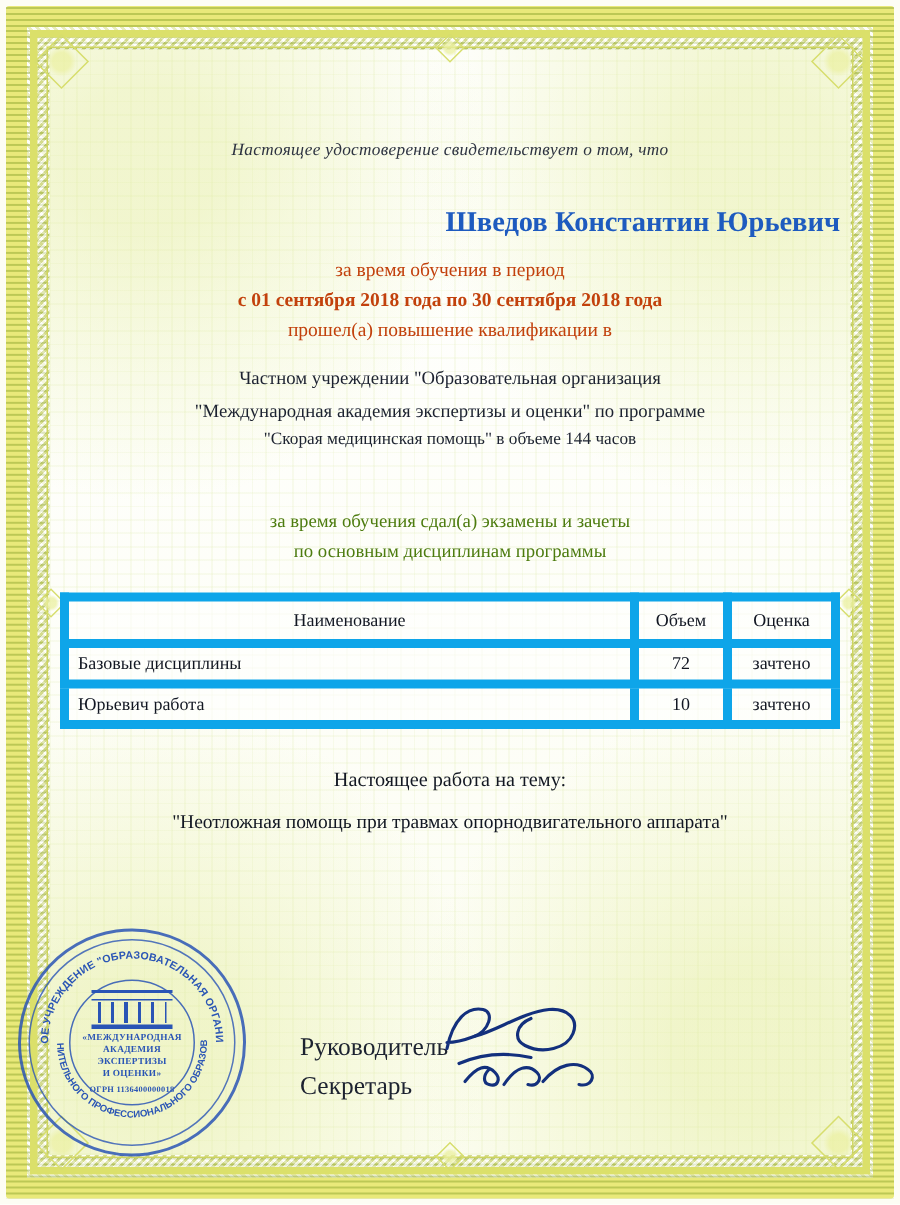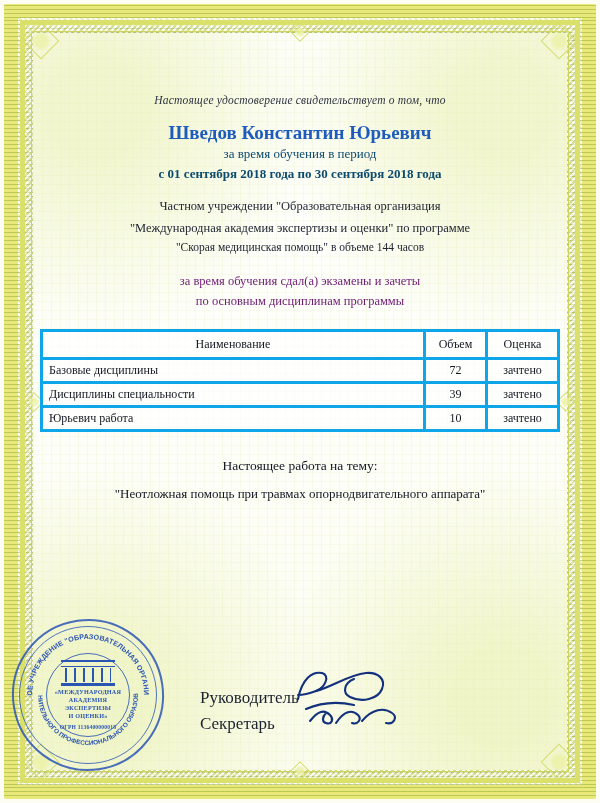--- a/index.html
+++ b/index.html
@@ -97,65 +97,65 @@
     text-align: center;
     font-size: 11.5px;
     color: #2d3340;
     letter-spacing: .2px;
     font-style: italic;
     font-family: "Liberation Serif", serif;
     margin-top: 46px;
   }
 
   .fio {
-    text-align: center;
-    margin-top: 16px;
+    text-align: right;
+    margin-top: 32px;
     font-size: 19px;
     font-weight: bold;
     color: #1e5bbf;
     font-family: "Liberation Serif", serif;
   }
 
   .block {
     text-align: center;
-    margin-top: 0;
-    color: #0c4a6e;
+    margin-top: 10px;
+    color: #c2410c;
   }
   .block .l {
     font-size: 13px;
     line-height: 20px;
   }
   .block .l.b { font-weight: bold; }
   .org {
     text-align: center;
     margin-top: 13px;
     color: #1c2230;
   }
   .org .l1 { font-size: 12.5px; line-height: 19px; }
   .org .l2 { font-size: 11.5px; line-height: 19px; }
   .org .l3 { font-size: 12.5px; line-height: 19px; margin-top: 3px; }
   .org .l4 { font-size: 11.5px; line-height: 19px; }
 
   .exams {
     text-align: center;
-    margin-top: 14px;
-    color: #701a75;
+    margin-top: 34px;
+    color: #4d7c0f;
   }
   .exams .l { font-size: 12.5px; line-height: 20px; }
 
   table.marks {
     width: 100%;
     margin-top: 18px;
     border-collapse: collapse;
     font-size: 12px;
     color: #121722;
     background: rgba(255,255,255,.6);
   }
   table.marks th, table.marks td {
-    border: 3px solid #0ea5e9;
+    border: 6px solid #0ea5e9;
     padding: 3px 6px;
     font-weight: normal;
   }
   table.marks th { text-align: center; padding: 5px 6px; }
   table.marks td.name { text-align: left; }
   table.marks td.vol  { text-align: center; width: 62px; }
   table.marks td.mark { text-align: center; width: 72px; }
   table.marks th.c-name { }
   table.marks th.c-vol  { width: 62px; }
   table.marks th.c-mark { width: 72px; }
@@ -272,20 +272,21 @@
 
   <div class="content">
 
     <div class="lead">Настоящее удостоверение свидетельствует о том, что</div>
 
     <div class="fio">Шведов Константин Юрьевич</div>
 
     <div class="block">
       <div class="l">за время обучения в период</div>
       <div class="l b">с 01 сентября 2018 года по 30 сентября 2018 года</div>
+      <div class="l">прошел(а) повышение квалификации в</div>
     </div>
 
     <div class="org">
       <div class="l1">Частном учреждении "Образовательная организация</div>
       <div class="l3">"Международная академия экспертизы и оценки" по программе</div>
       <div class="l4">"Скорая медицинская помощь" в объеме 144 часов</div>
     </div>
 
     <div class="exams">
       <div class="l">за время обучения сдал(а) экзамены и зачеты</div>
@@ -300,25 +301,20 @@
           <th class="c-mark">Оценка</th>
         </tr>
       </thead>
       <tbody>
         <tr>
           <td class="name">Базовые дисциплины</td>
           <td class="vol">72</td>
           <td class="mark">зачтено</td>
         </tr>
         <tr>
-          <td class="name">Дисциплины специальности</td>
-          <td class="vol">39</td>
-          <td class="mark">зачтено</td>
-        </tr>
-        <tr>
           <td class="name">Юрьевич работа</td>
           <td class="vol">10</td>
           <td class="mark">зачтено</td>
         </tr>
       </tbody>
     </table>
 
     <div class="final-title">Настоящее работа на тему:</div>
     <div class="final-theme">"Неотложная помощь при травмах опорнодвигательного аппарата"</div>
 

